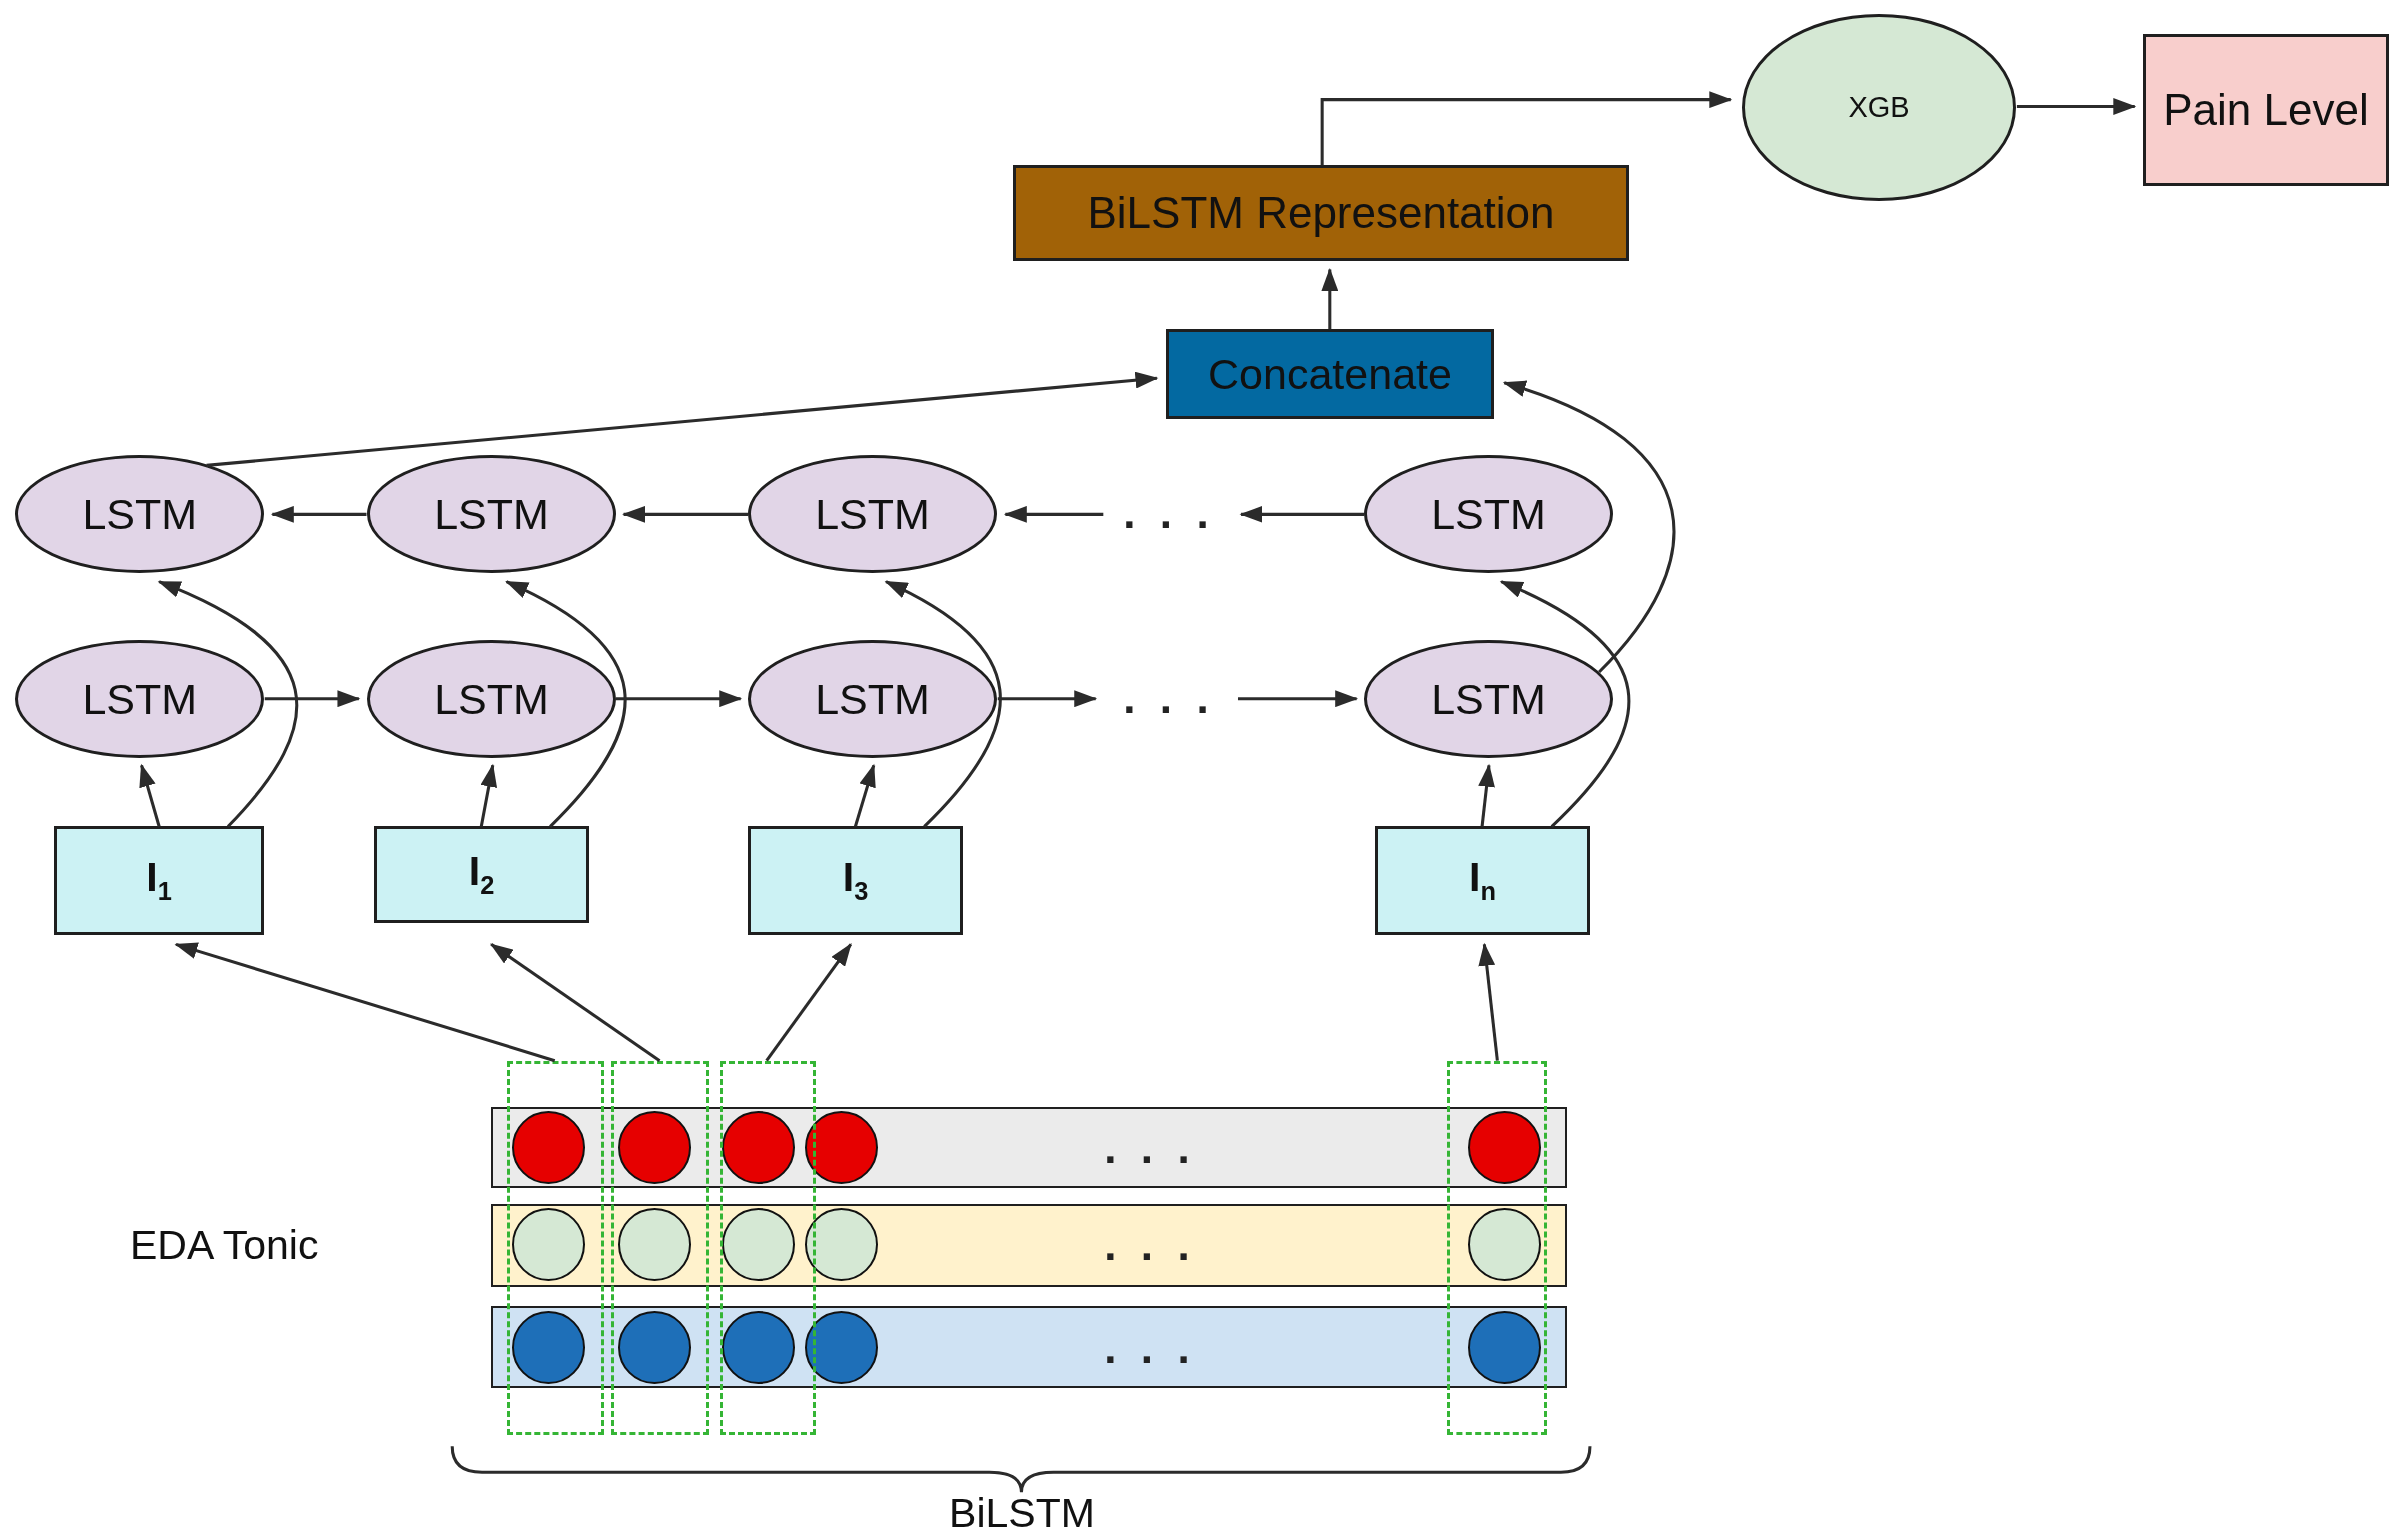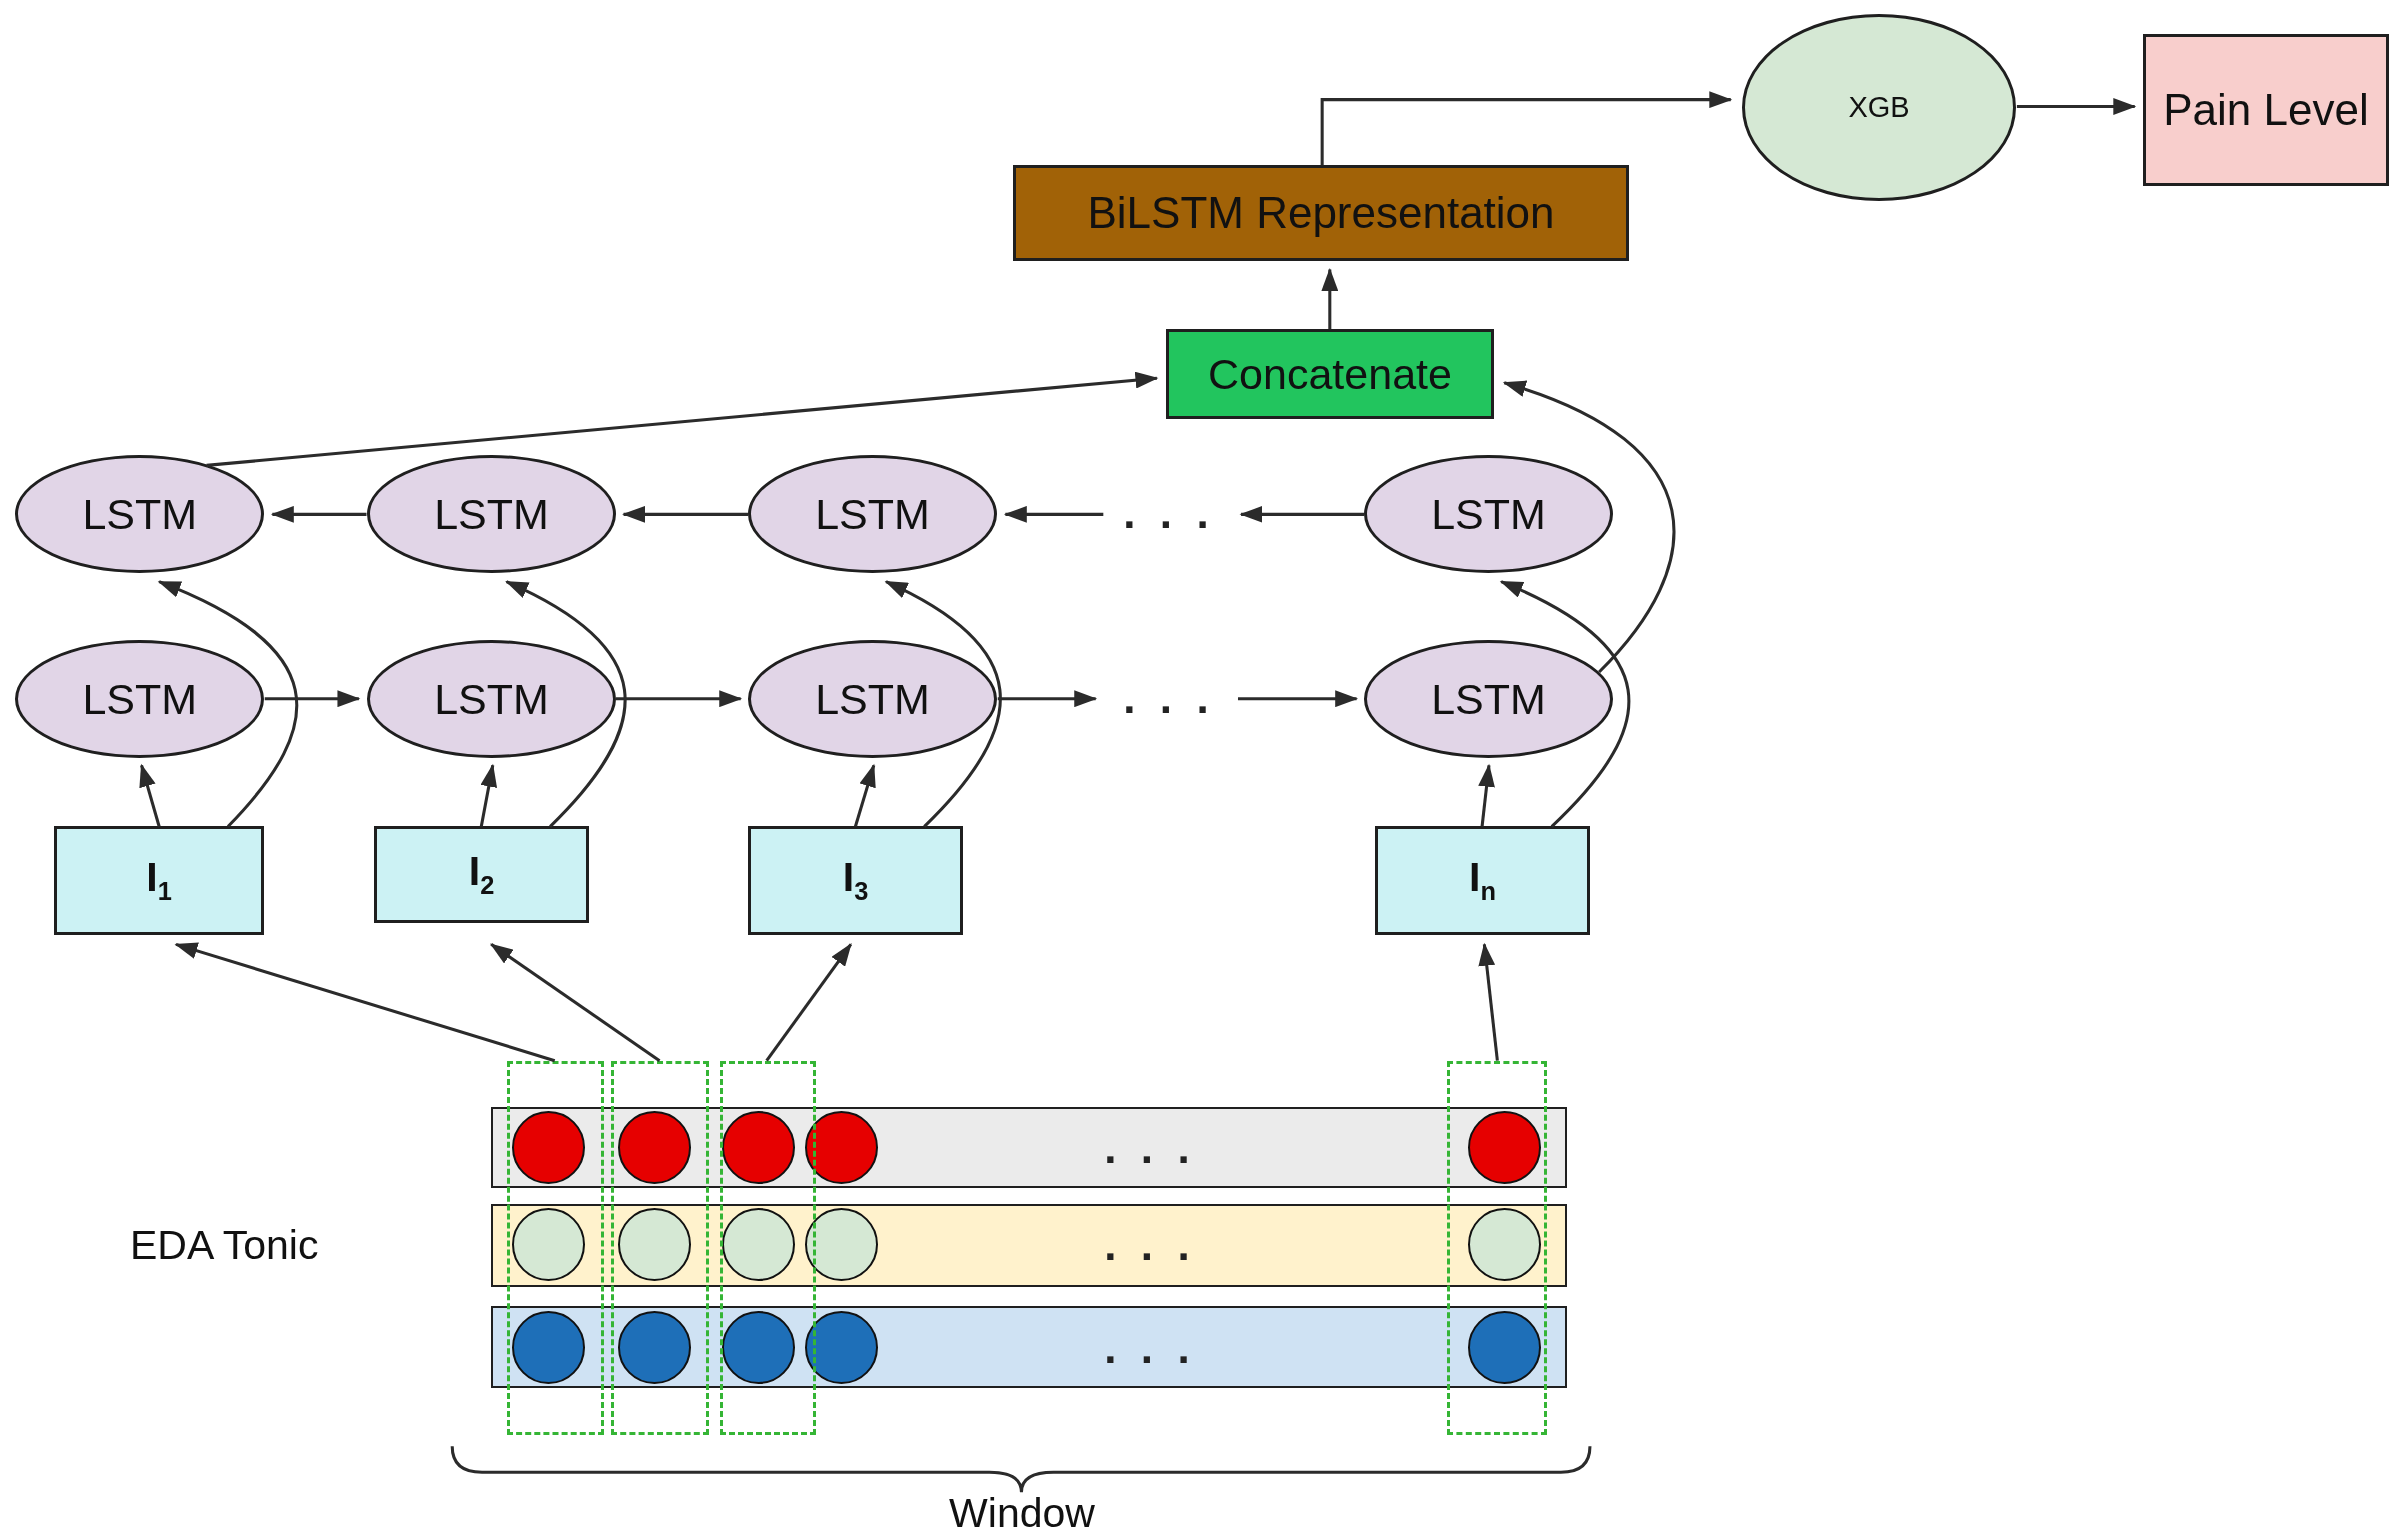--- a/index.html
+++ b/index.html
@@ -12,21 +12,21 @@
     box-sizing:border-box; text-align:center;
   }
   .ellipse-node {
     border:3.1px solid #1f1f1f; border-radius:50%;
     background:#E1D5E7; font-size:43px;
   }
   .xgb-node      { background:#D5E8D4; border:3.1px solid #1f1f1f; border-radius:50%; font-size:29px; }
   .rect-node     { border:3.1px solid #1f1f1f; }
   .pain-node     { background:#F8CECC; font-size:44px; }
   .bilstm-node   { background:#a16207; font-size:44px; }
-  .concat-node   { background:#22c55e; font-size:43px; }
+  .concat-node   { background:#0369a1; font-size:43px; }
   .input-box     { background:#CCF2F4; font-size:41px; font-weight:bold; }
   .input-box sub { font-size:0.62em; }
   .bar  { position:absolute; border:2.3px solid #1f1f1f; box-sizing:border-box; }
   .bar-phasic   { background:#EBEBEB; }
   .bar-tonic    { background:#FFF2CC; }
   .bar-original { background:#CFE2F3; }
   .dot  { position:absolute; width:73px; height:73px; border-radius:50%;
           border:2.3px solid #111; box-sizing:border-box; }
   .dot-phasic   { background:#E60000; }
   .dot-tonic    { background:#D5E8D4; }
@@ -127,21 +127,21 @@
   <div class="dot dot-original" style="left:722px;  top:1311px;"></div>
   <div class="dot dot-original" style="left:805px; top:1311px;"></div>
   <div class="dot dot-original" style="left:1468px; top:1311px;"></div>
   <div class="ellipsis" style="left:1081px; top:1321px; width:138px; height:54px;">. . .</div>
 
   <div class="dashed-box" style="left:507px;  top:1061px; width:97px; height:374px;"></div>
   <div class="dashed-box" style="left:611px;  top:1061px; width:98px; height:374px;"></div>
   <div class="dashed-box" style="left:720px;  top:1061px; width:96px; height:374px;"></div>
   <div class="dashed-box" style="left:1447px; top:1061px; width:100px; height:374px;"></div>
 
-  <div class="window-label" style="left:869px; top:1491px; width:306px; height:44px;">Window</div>
+  <div class="window-label" style="left:869px; top:1491px; width:306px; height:44px;">BiLSTM</div>
 
   <svg class="connectors" width="2401" height="1536" viewBox="0 0 3138 2007">
     <defs>
       <marker id="arrow" markerUnits="userSpaceOnUse" markerWidth="32" markerHeight="22" refX="28" refY="11" orient="auto">
         <path d="M0,0 L30,11 L0,22 z" fill="#2b2b2b"></path>
       </marker>
     </defs>
     <g stroke="#2b2b2b" stroke-width="4" fill="none">
 
       <path d="M 1728 216 L 1728 130 L 2262 130" marker-end="url(#arrow)"></path>

